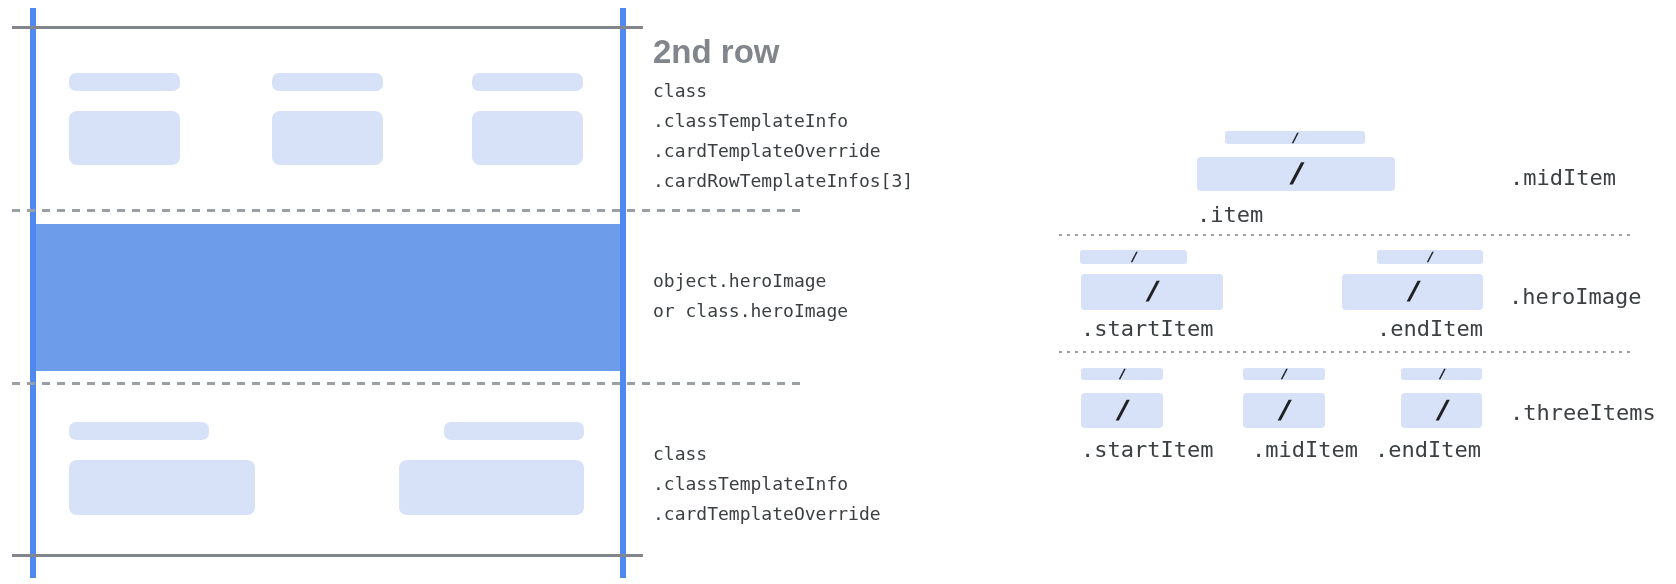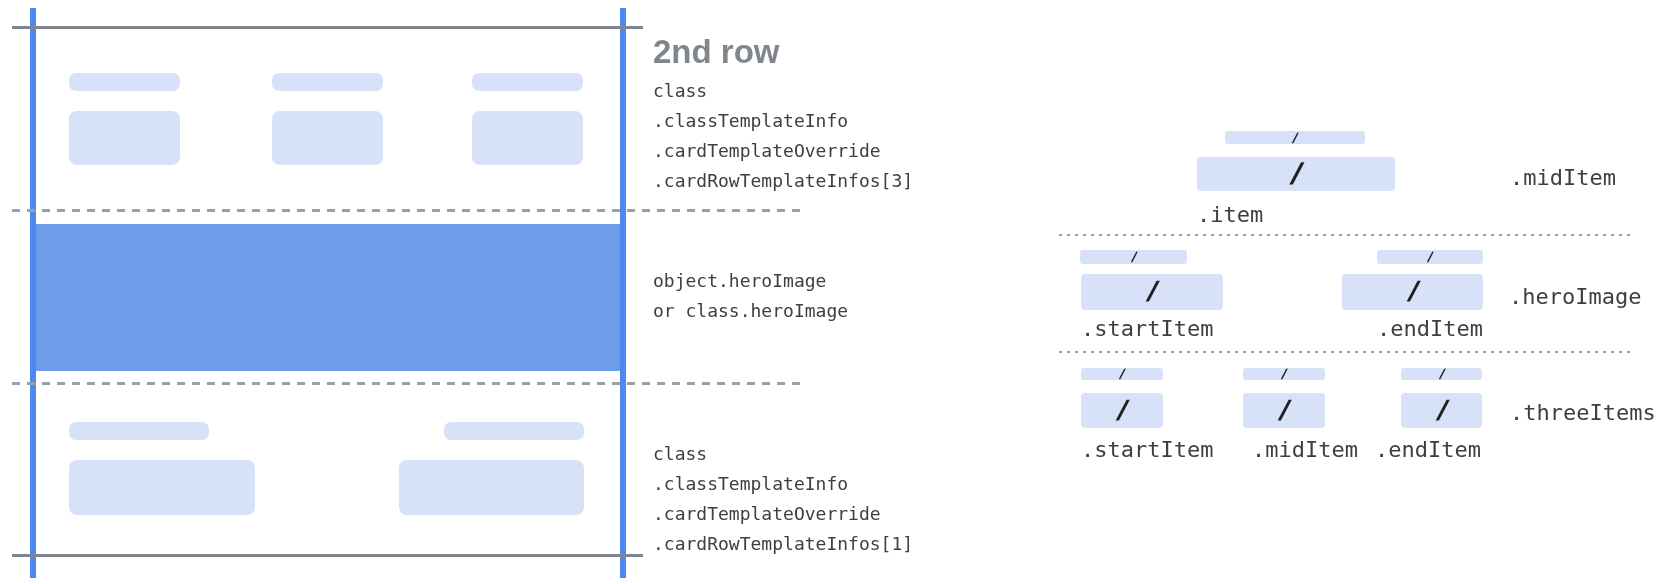--- a/index.html
+++ b/index.html
@@ -97,21 +97,20 @@
 
   <div class="abs" style="left:653px;top:266px;">
     <div class="code">object.heroImage</div>
     <div class="code">or class.heroImage</div>
   </div>
 
   <div class="abs" style="left:653px;top:439px;">
     <div class="code">class</div>
     <div class="code">.classTemplateInfo</div>
     <div class="code">.cardTemplateOverride</div>
-    <div class="code">.cardRowTemplateInfos[1]</div>
   </div>
 
   <div>
     <div class="abs bar small-bar" style="left:1225px;top:131px;width:140px;height:13px;">
       <span class="slash">/</span>
     </div>
     <div class="abs bar big-bar xl" style="left:1197px;top:157px;width:198px;height:34px;">
       <span class="slash">/</span>
     </div>
     <div class="abs mono-label center" style="left:1197px;top:202px;width:198px;">.item</div>

